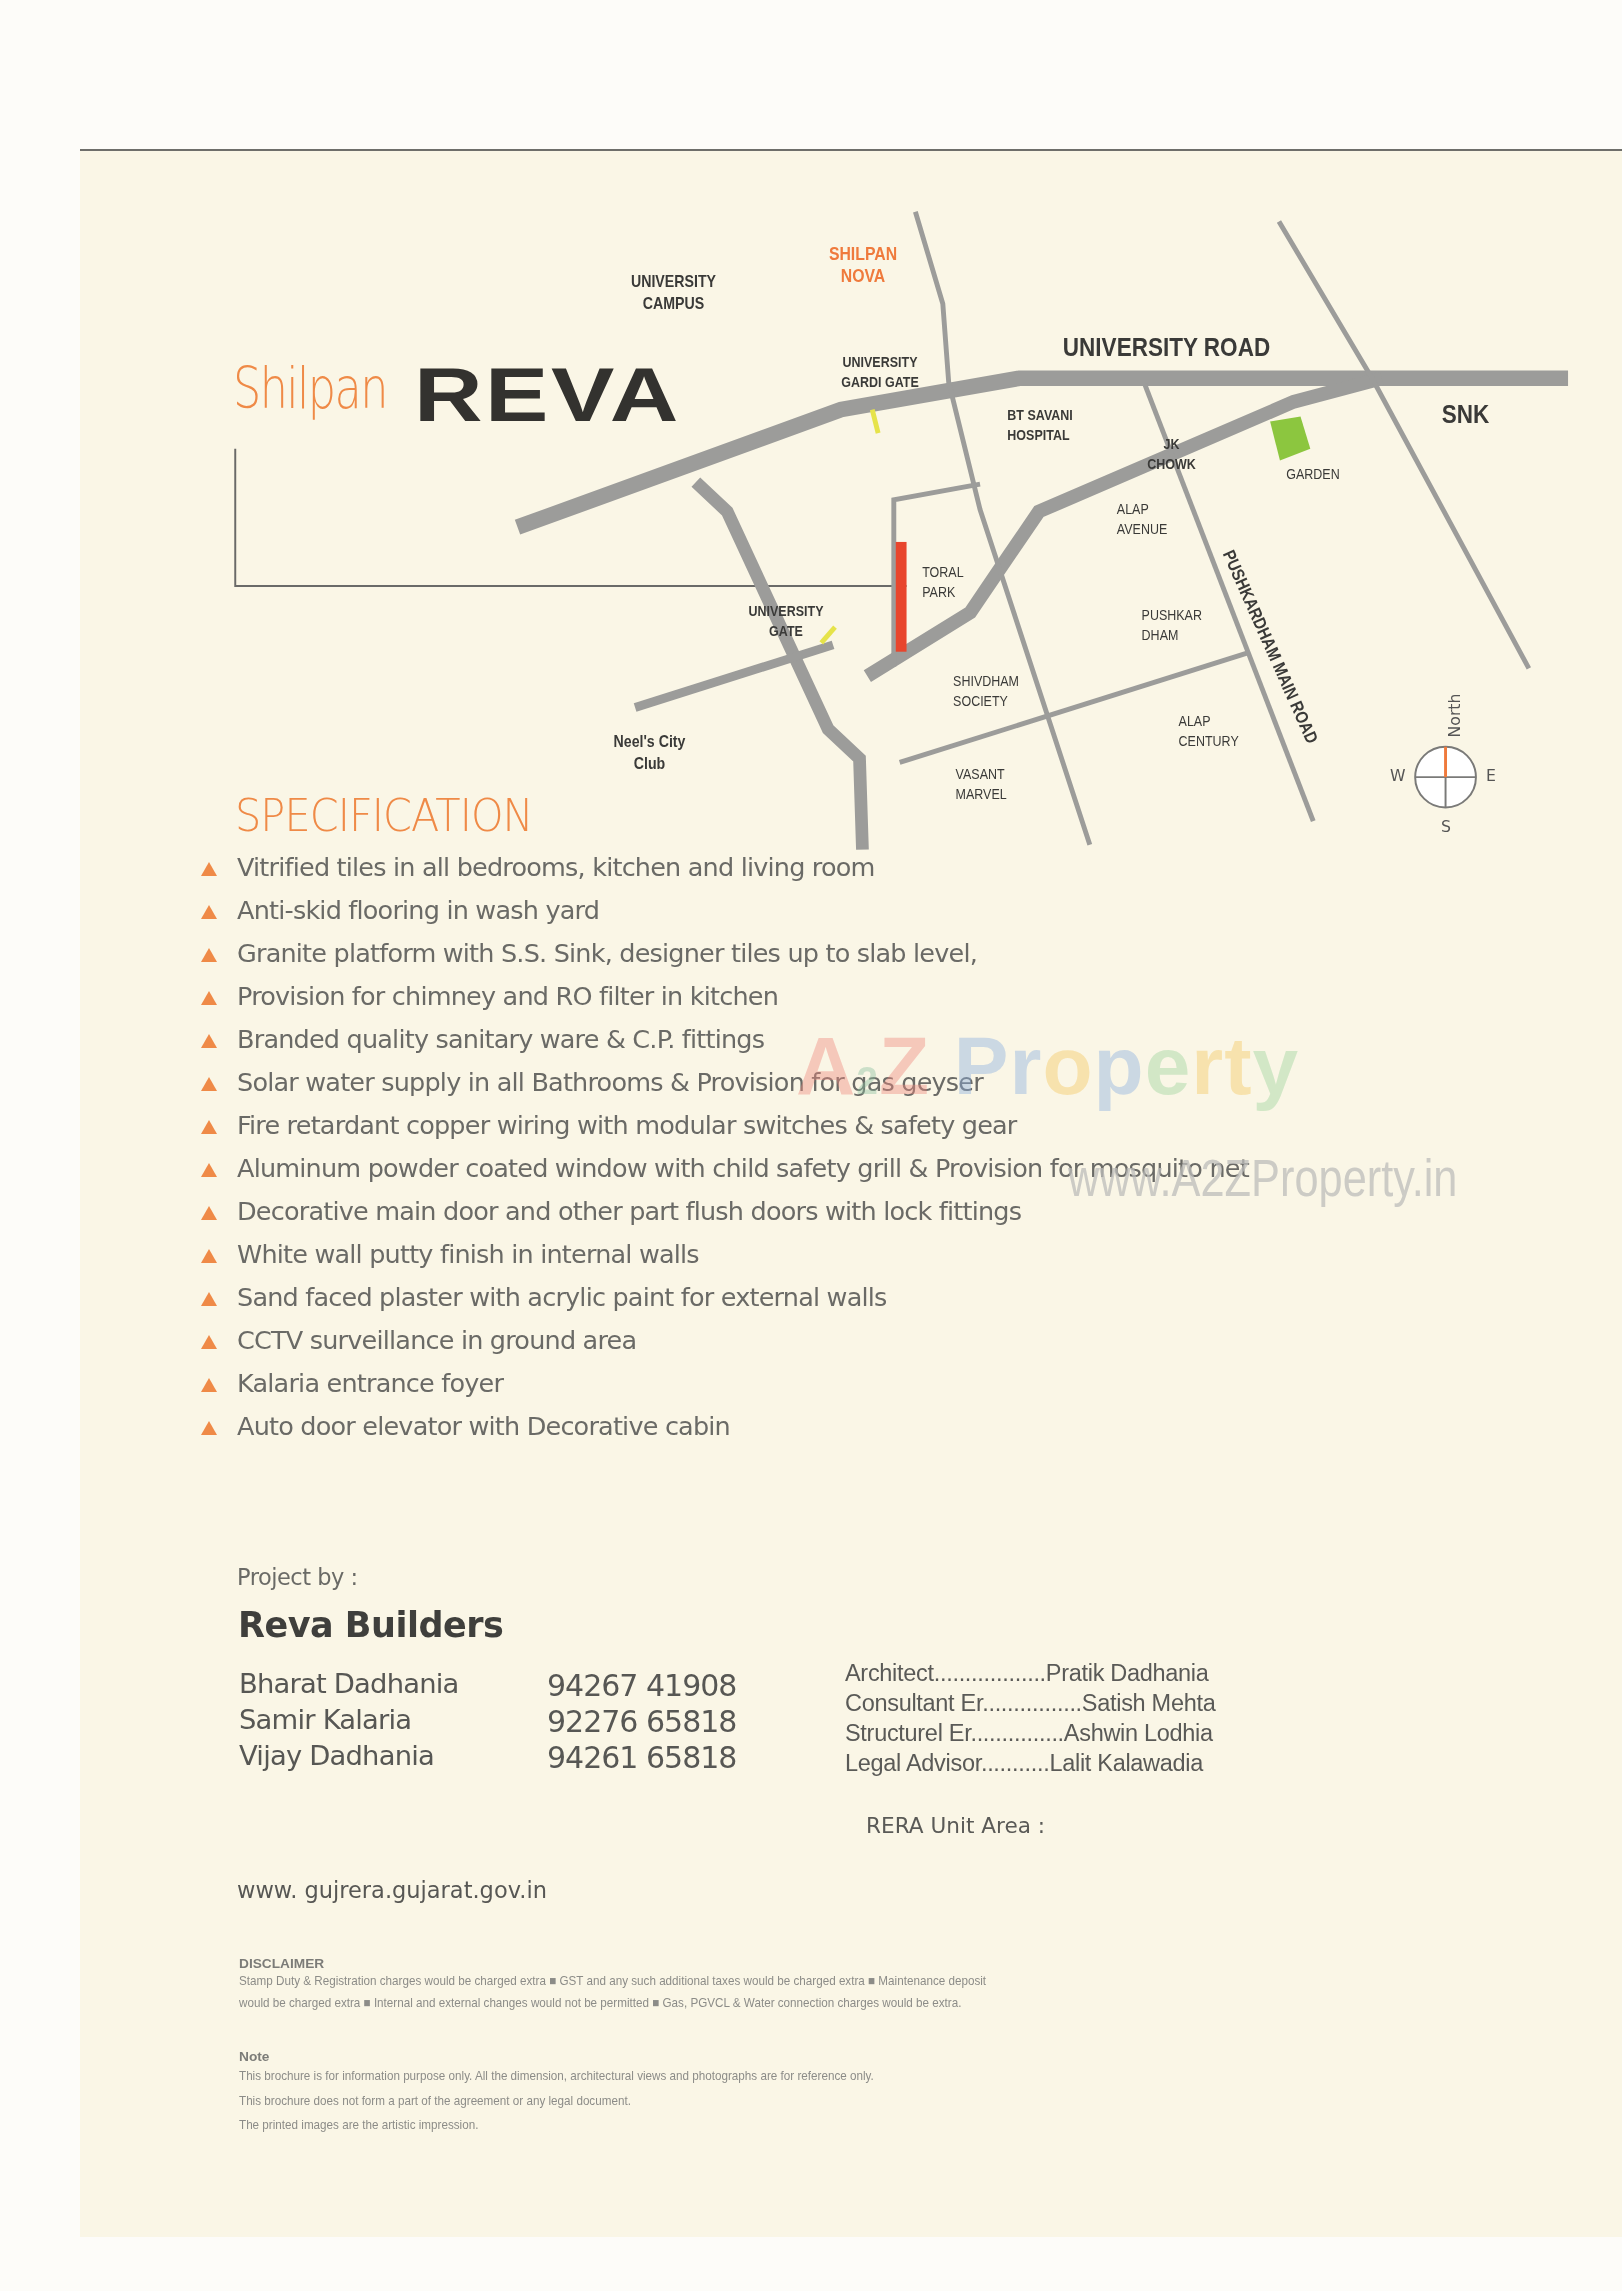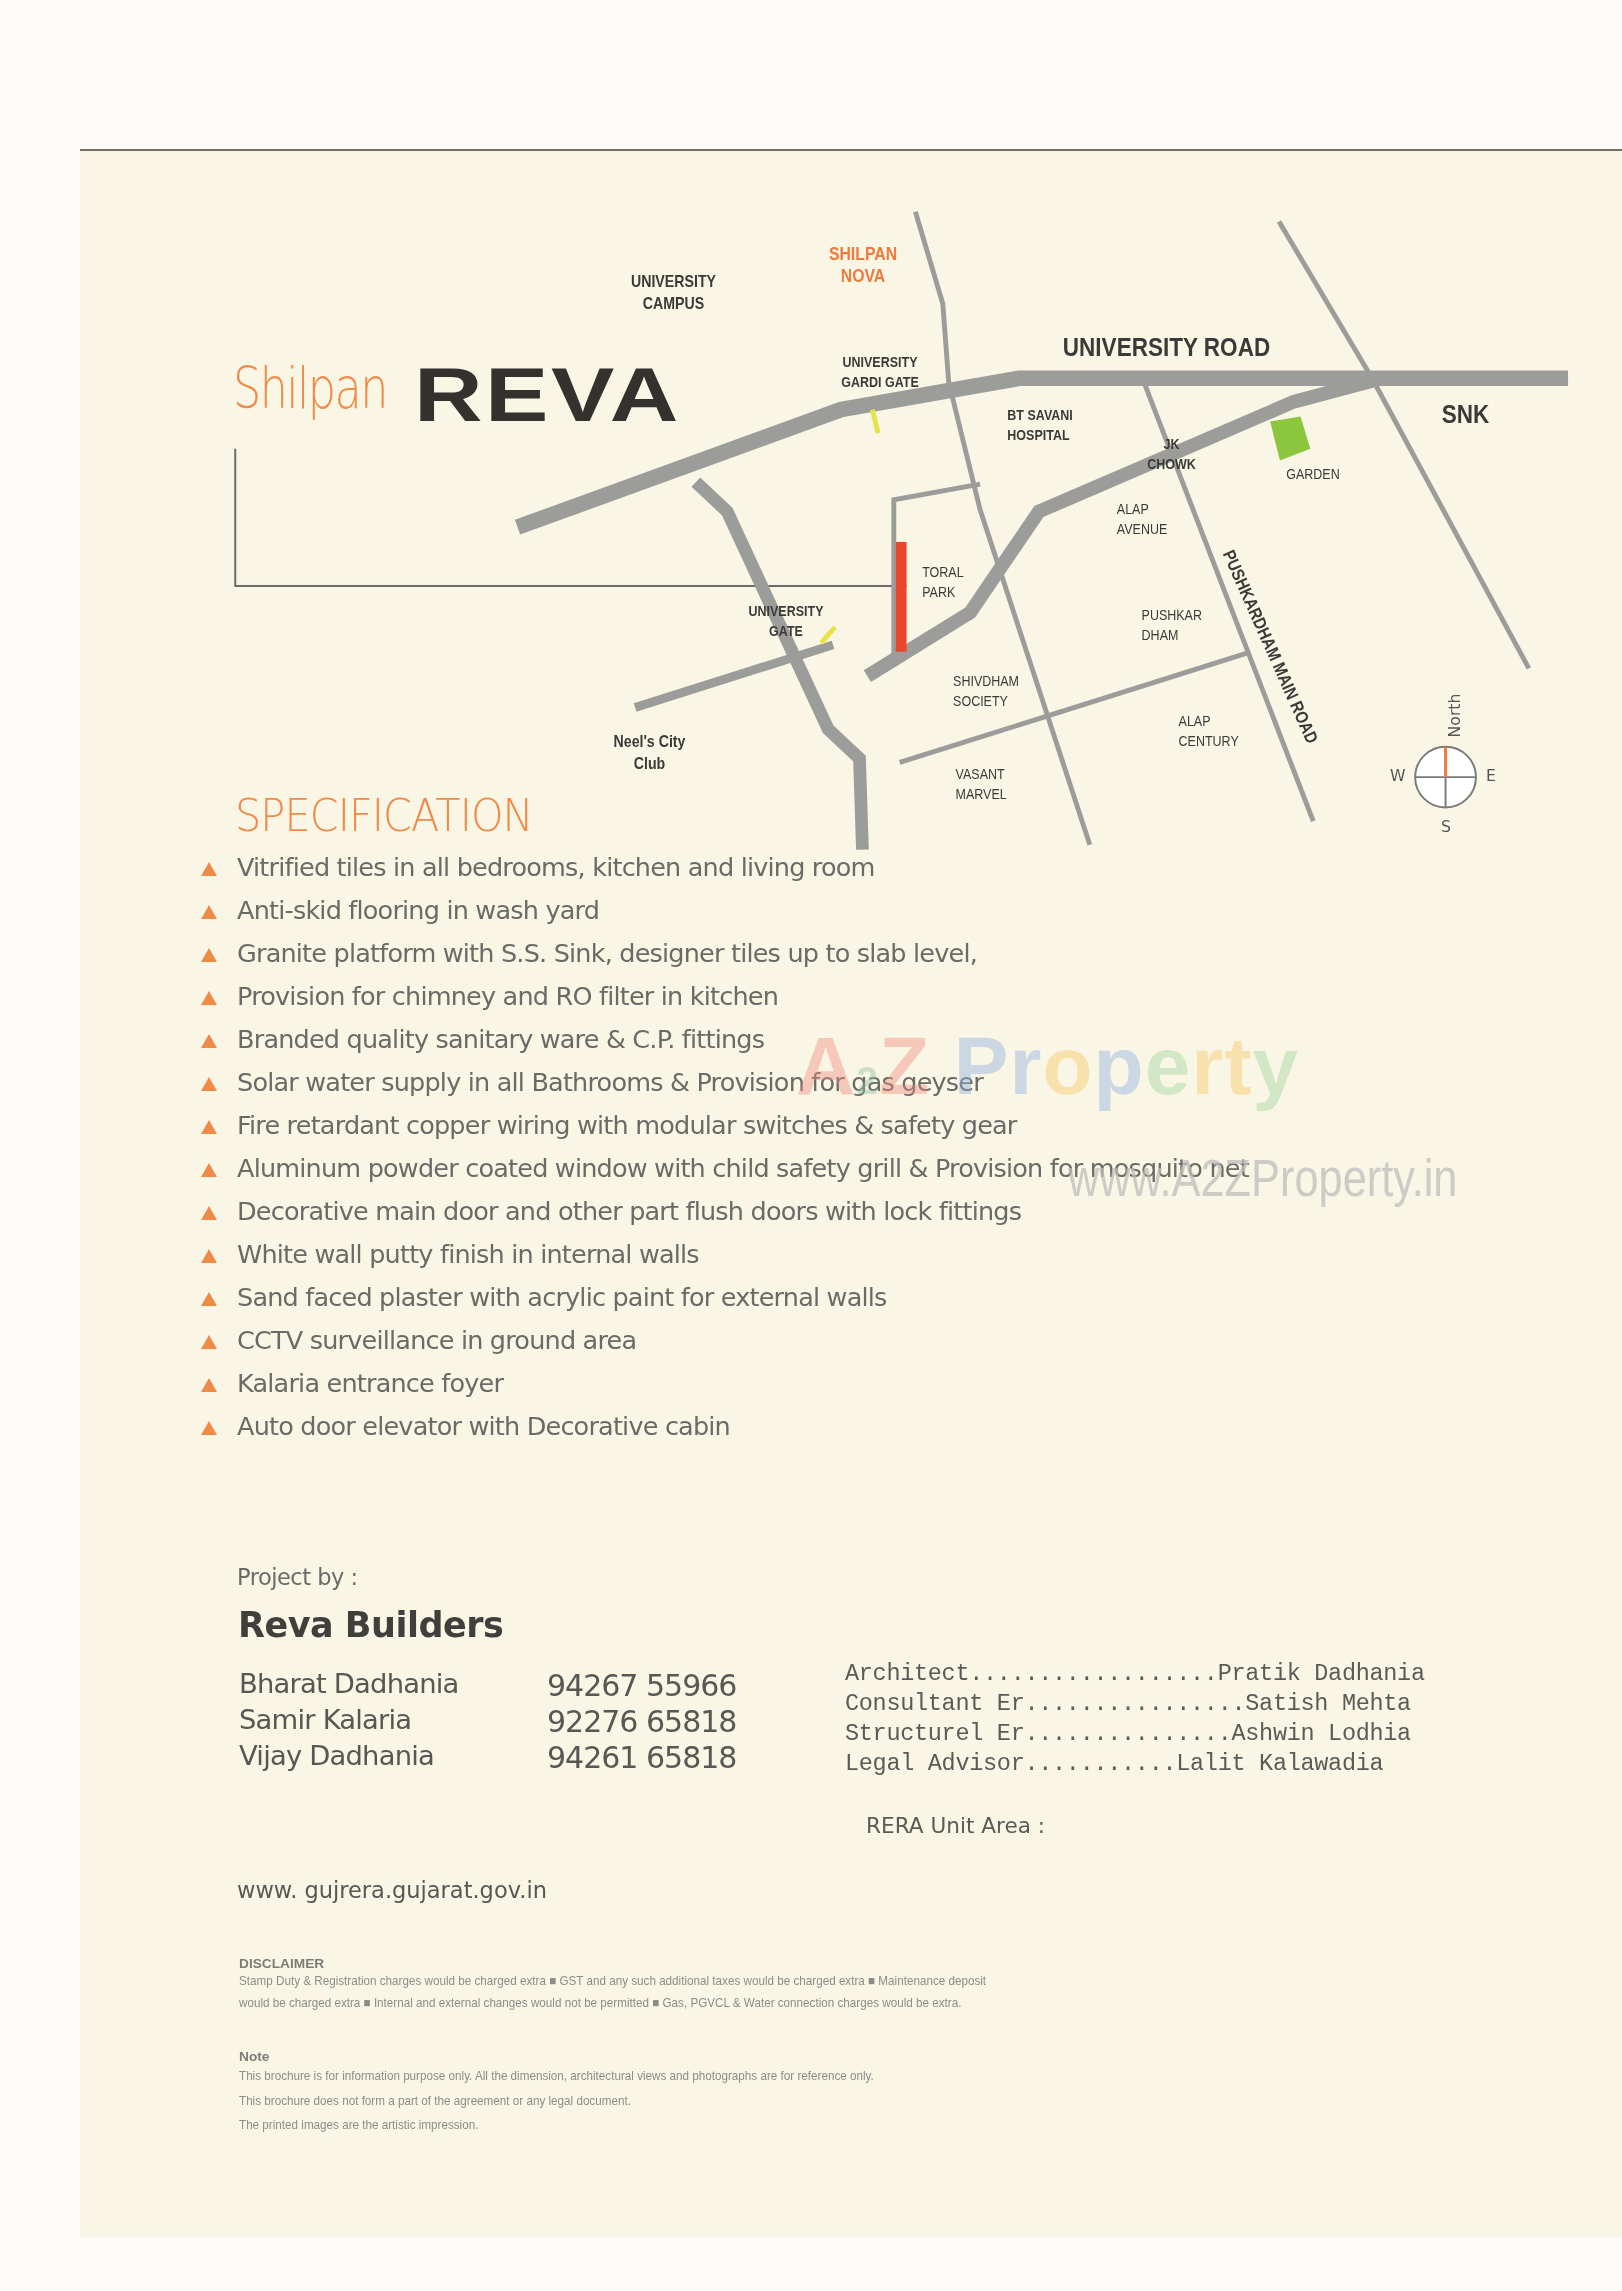--- a/index.html
+++ b/index.html
@@ -61,21 +61,21 @@
       font-size: 51px; color: #bdbdbb; opacity: 0.75; transform: scaleX(0.85); transform-origin: left;
       white-space: nowrap;
     }
     .project-by { position: absolute; left: 237px; top: 1564px; font-family: "DejaVu Sans", sans-serif; font-size: 22.5px; color: #6a6a66; letter-spacing: -0.5px; }
     .builder { position: absolute; left: 238px; top: 1605px; font-family: "DejaVu Sans", sans-serif; font-size: 35px; font-weight: bold; color: #3f3f3c; letter-spacing: -0.5px; }
     .partners { position: absolute; left: 239px; top: 1668px; }
     .partner-row { height: 36px; display: flex; }
     .partner-name { width: 308px; font-family: "DejaVu Sans", sans-serif; font-size: 27.4px; color: #575754; letter-spacing: -0.8px; }
     .partner-phone { font-family: "DejaVu Sans", sans-serif; font-size: 30px; color: #575754; letter-spacing: -1px; }
     .team { position: absolute; left: 845px; top: 1660px; }
-    .team-row { height: 30px; font-family: Liberation Mono, monospace; font-size: 23.5px; color: #5a5a57; white-space: nowrap; letter-spacing: -0.3px; }
+    .team-row { height: 30px; font-family: Liberation Sans, sans-serif; font-size: 23.5px; color: #5a5a57; white-space: nowrap; letter-spacing: -0.3px; }
     .rera { position: absolute; left: 866px; top: 1813px; font-family: "DejaVu Sans", sans-serif; font-size: 21.6px; color: #5a5a57; }
     .website { position: absolute; left: 237px; top: 1877px; font-family: "DejaVu Sans", sans-serif; font-size: 22.5px; color: #575754; }
     .fine-title { font-family: "Liberation Sans", sans-serif; font-weight: bold; font-size: 13.7px; color: #7c7c78; }
     .fine-text { font-family: "Liberation Sans", sans-serif; font-size: 12.7px; color: #8c8c88; line-height: 21.6px; white-space: nowrap; transform: scaleX(0.92); transform-origin: left; }
     .disclaimer { position: absolute; left: 239px; top: 1956px; }
     .note { position: absolute; left: 239px; top: 2049px; }
   </style>
 </head>
 <body>
 
@@ -180,21 +180,21 @@
 </ul>
 
 <div class="watermark1" id="wm1"><span style="color: rgb(240, 138, 128);">A</span><span style="color: rgb(140, 192, 160); font-size: 39px;">2</span><span style="color: rgb(240, 138, 128);">Z</span><span style="color: rgb(255, 255, 255);"> </span><span style="color: rgb(140, 176, 224);">P</span><span style="color: rgb(140, 176, 224);">r</span><span style="color: rgb(245, 200, 96);">o</span><span style="color: rgb(140, 176, 224);">p</span><span style="color: rgb(156, 212, 156);">e</span><span style="color: rgb(245, 200, 96);">r</span><span style="color: rgb(245, 200, 96);">t</span><span style="color: rgb(156, 212, 156);">y</span></div>
 <div class="watermark2">www.A2ZProperty.in</div>
 
 <div class="project-by">Project by :</div>
 <div class="builder">Reva Builders</div>
 <div class="partners">
   <div class="partner-row">
     <span class="partner-name">Bharat Dadhania</span>
-    <span class="partner-phone">94267 55966</span>
+    <span class="partner-phone">94267 41908</span>
   </div>
   <div class="partner-row">
     <span class="partner-name">Samir Kalaria</span>
     <span class="partner-phone">92276 65818</span>
   </div>
   <div class="partner-row">
     <span class="partner-name">Vijay Dadhania</span>
     <span class="partner-phone">94261 65818</span>
   </div>
 </div>

